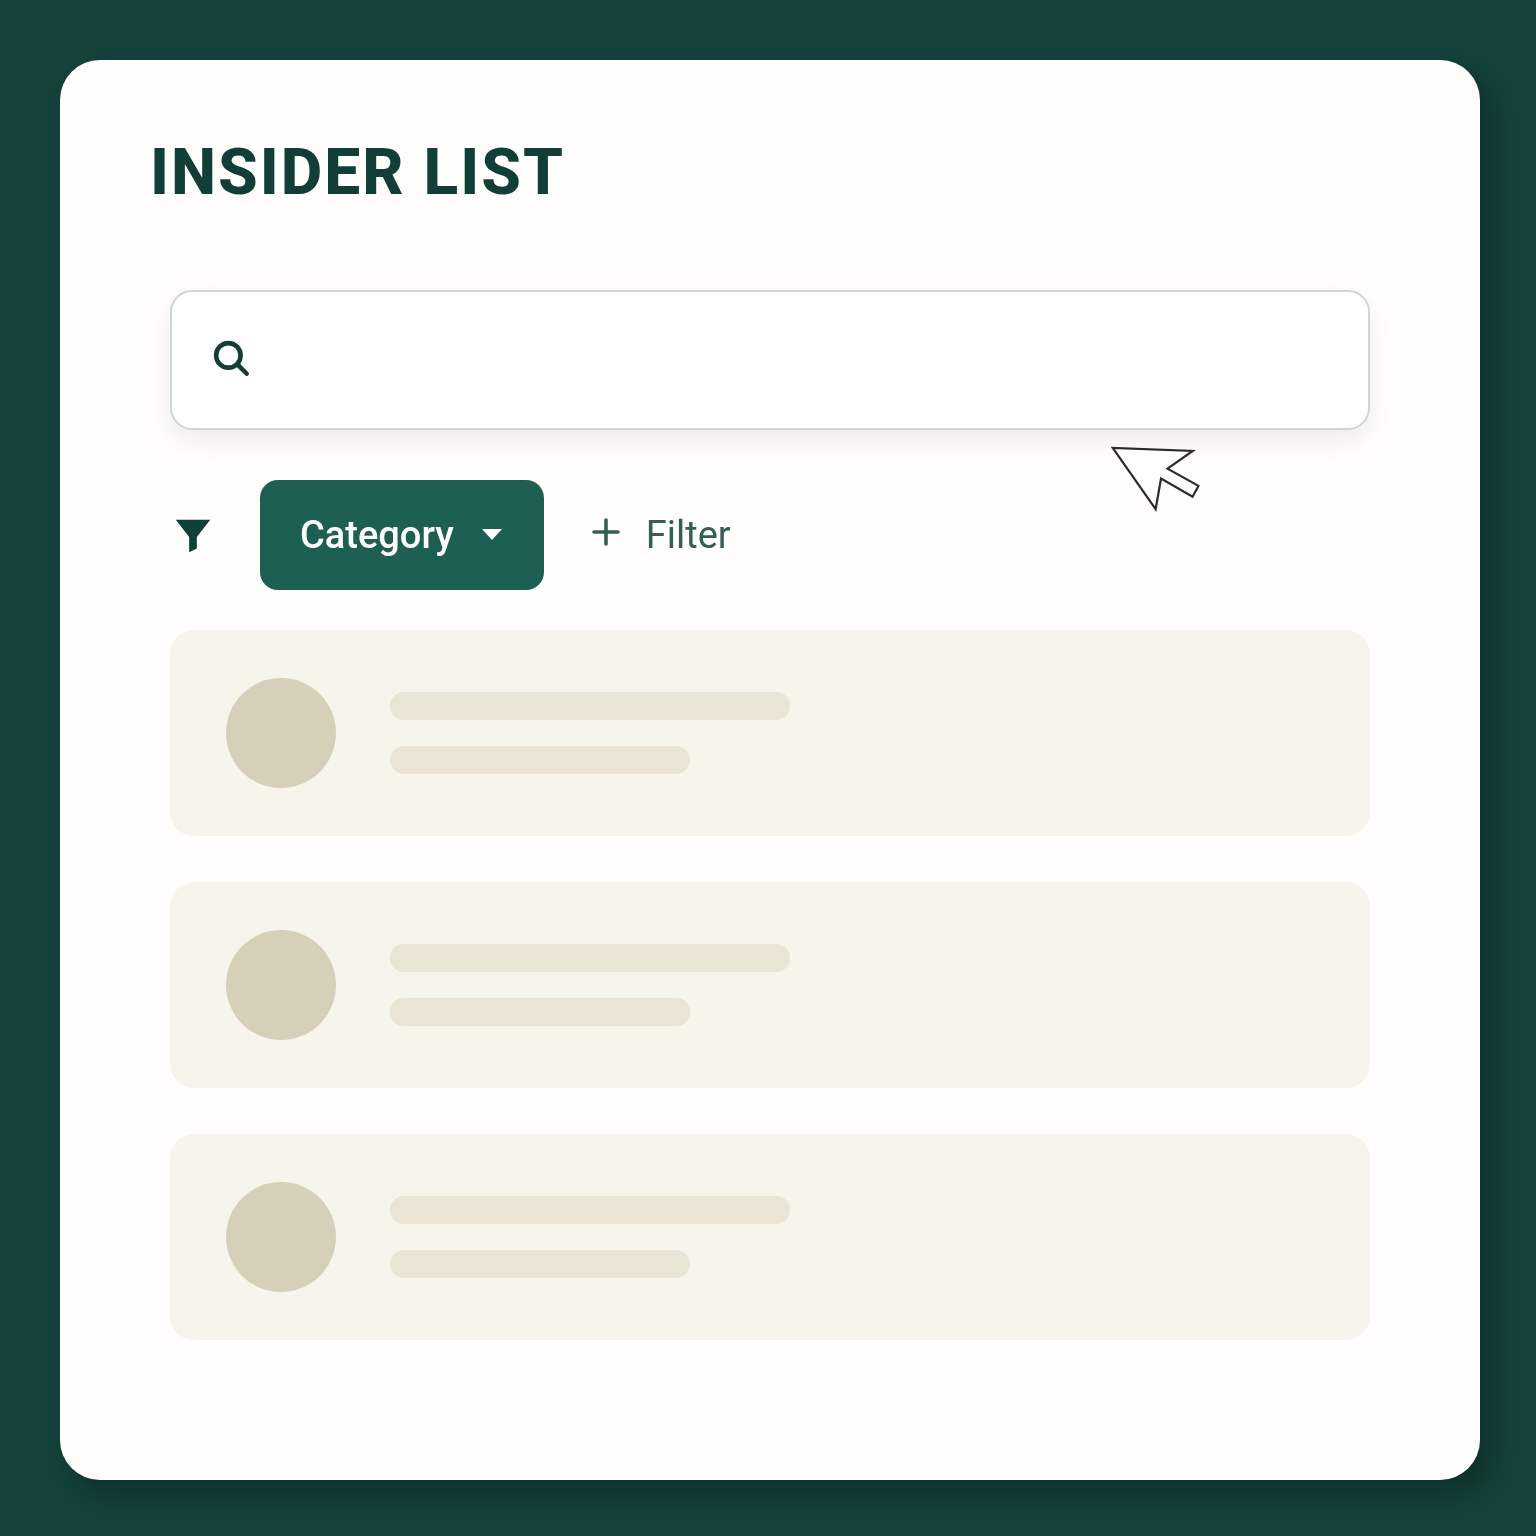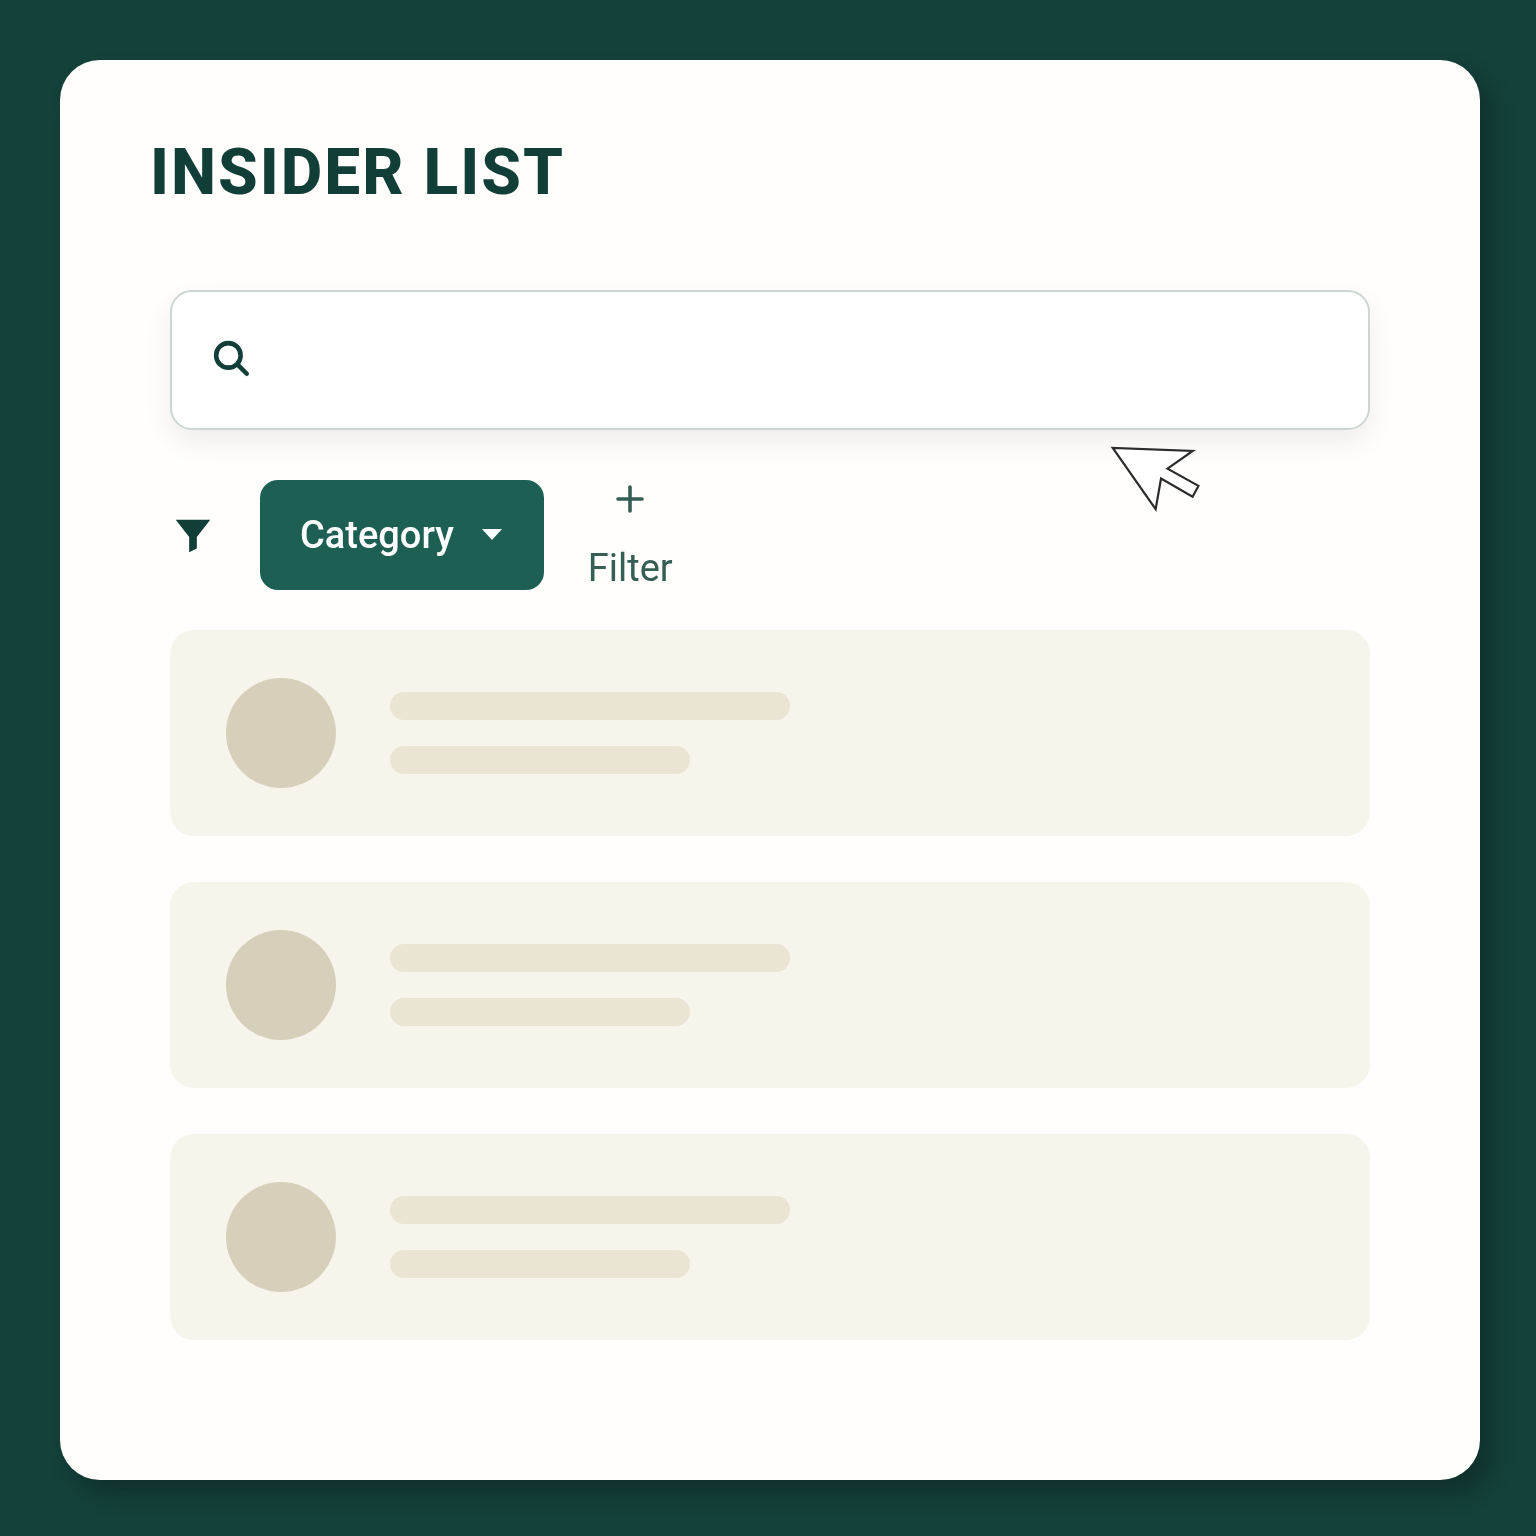--- a/index.html
+++ b/index.html
@@ -85,21 +85,20 @@
   }
   .chip .chev svg { display:block; }
   .add-filter {
     display: flex;
     align-items: center;
     gap: 22px;
     color: #355e54;
     font-size: 38px;
     cursor: pointer;
     user-select: none;
-    flex-direction: column;
   }
   .add-filter .plus {
     font-size: 42px;
     line-height: 1;
     color: #355e54;
   }
 
   .list {
     position: absolute;
     left: 110px;

